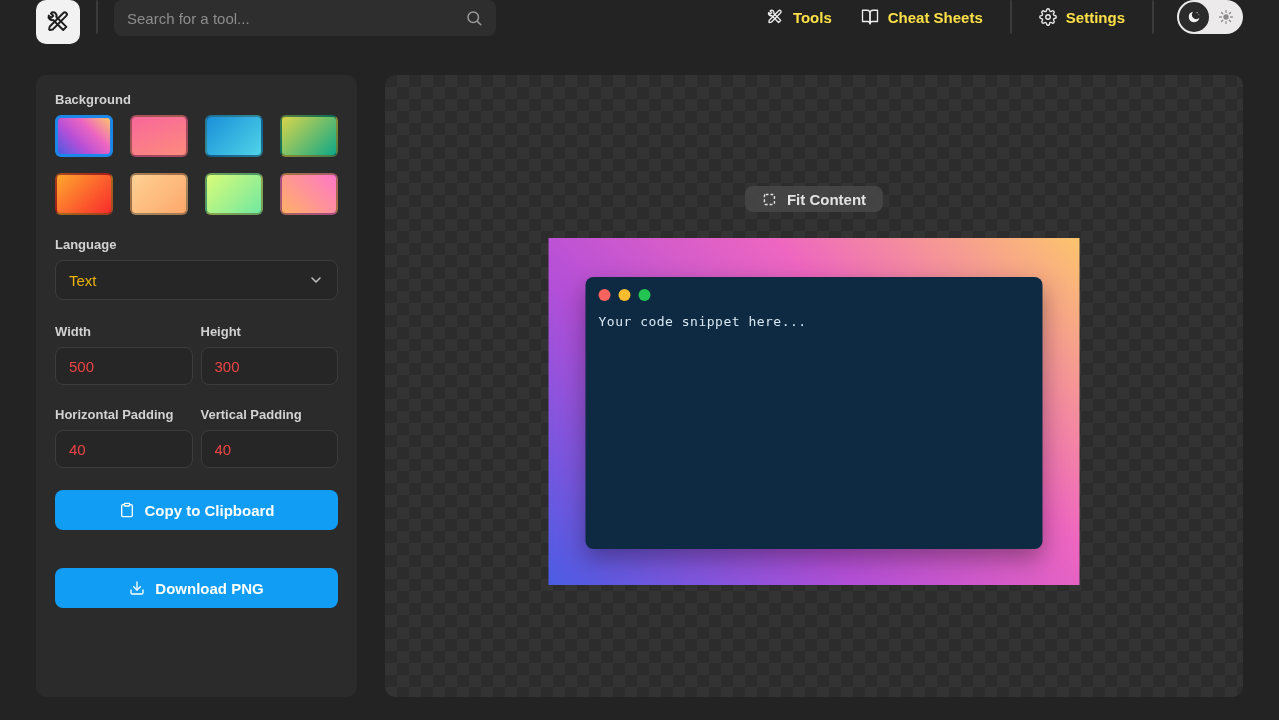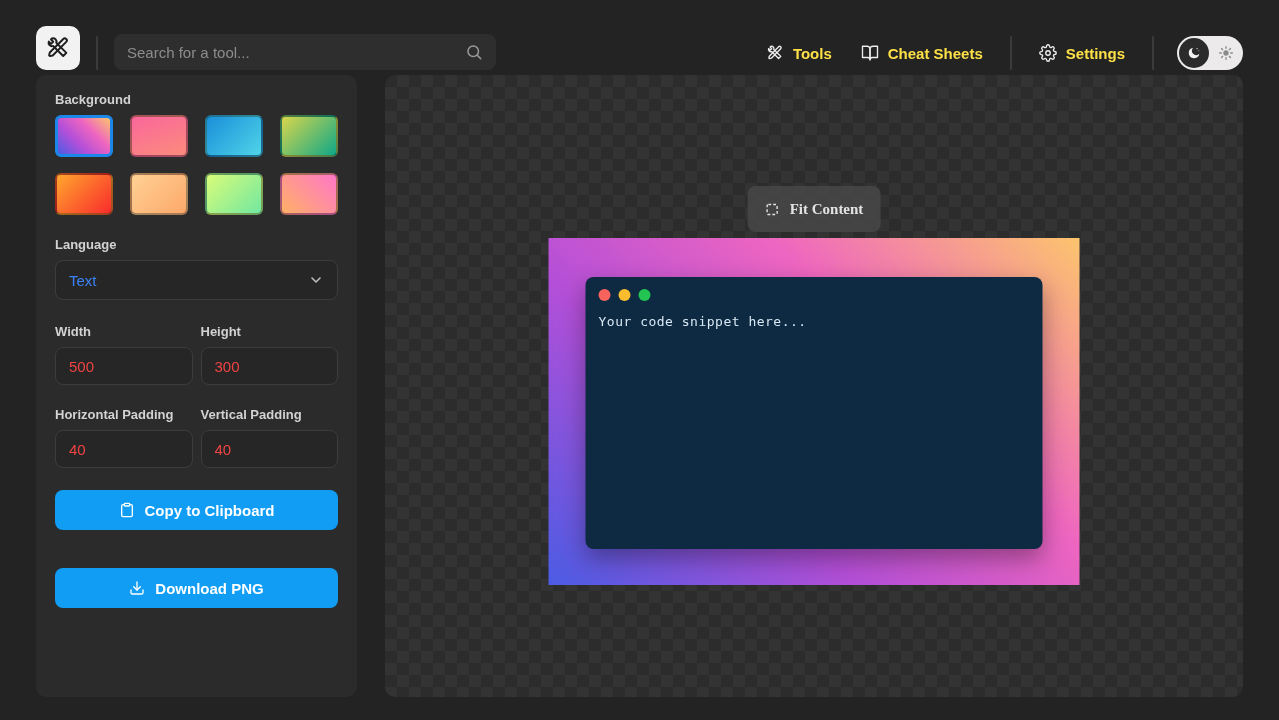--- a/index.html
+++ b/index.html
@@ -6,21 +6,21 @@
   html,body { width:1279px; height:720px; }
   body {
     font-family:"Liberation Sans", sans-serif;
     background:#232323;
     color:#e4e4e4;
     overflow:hidden;
   }
   .app { width:1279px; height:720px; position:relative; }
 
   
-  .navbar { height:70px; display:flex; align-items:flex-end; padding:0 36px; }
+  .navbar { height:70px; display:flex; align-items:flex-start; padding:0 36px; }
   .logo-box {
     width:44px; height:44px; background:#f2f2f2; border-radius:10px;
     display:flex; align-items:center; justify-content:center; cursor:pointer; flex:0 0 auto;
   }
   .nav-divider { width:2px; height:34px; background:#3b3b3b; border-radius:1px; margin:0 16px; flex:0 0 auto; }
   .search {
     width:382px; height:36px; background:#2e2e2e; border-radius:8px;
     display:flex; align-items:center; padding:0 13px; gap:8px;
   }
   .search input {
@@ -63,43 +63,43 @@
     display:grid; grid-template-columns:repeat(4,1fr); gap:16px 17px; margin-bottom:22px;
   }
   .swatch {
     height:42px; border-radius:6px; cursor:pointer;
     border:2px solid rgba(0,0,0,0.35);
   }
   .swatch.selected { border:3px solid #1b87e8; }
   .field { margin-bottom:24px; }
   .control {
     height:40px; width:100%; background:#262626; border:1px solid #3c3c3c; border-radius:8px;
-    display:flex; align-items:center; padding:0 13px; color:#3b82f6; font-size:15px; cursor:pointer;
+    display:flex; align-items:center; padding:0 13px; color:#eab308; font-size:15px; cursor:pointer;
   }
   .control .val { flex:1; }
   .two-col { display:grid; grid-template-columns:1fr 1fr; gap:0 8px; margin-bottom:22px; }
   .num-input {
     height:38px; width:100%; background:#262626; border:1px solid #3c3c3c; border-radius:8px;
     color:#ef4444; font-size:15px; padding:0 13px; outline:none;
     font-family:"Liberation Sans",sans-serif;
   }
   .btn {
     width:100%; height:40px; border:none; border-radius:8px; background:#109df3; color:#ffffff;
     font-size:15px; font-weight:700; font-family:"Liberation Sans",sans-serif;
     display:flex; align-items:center; justify-content:center; gap:10px; cursor:pointer;
     margin-top:38px;
   }
   .btn:first-of-type { margin-top:12px; }
 
   
   .fit-btn {
     position:absolute; top:111px; left:50%; transform:translateX(-50%);
-    height:46px; padding:8px 17px; border:none; border-radius:8px;
+    height:26px; padding:8px 17px; border:none; border-radius:8px;
     background:rgba(72,72,72,0.82); color:#e3e3e3; font-size:15px; font-weight:700;
-    font-family:Liberation Serif, serif;
+    font-family:Liberation Sans, sans-serif;
     display:flex; align-items:center; gap:10px; cursor:pointer;
   }
   .preview {
     position:absolute; top:163px; left:50%; transform:translateX(-50%);
     width:531px; height:347px;
   }
   .code-window {
     position:absolute; left:37px; right:37px; top:39px; bottom:36px;
     background:#0e2a42; border-radius:8px;
     box-shadow:0 10px 24px rgba(0,0,0,0.35);

